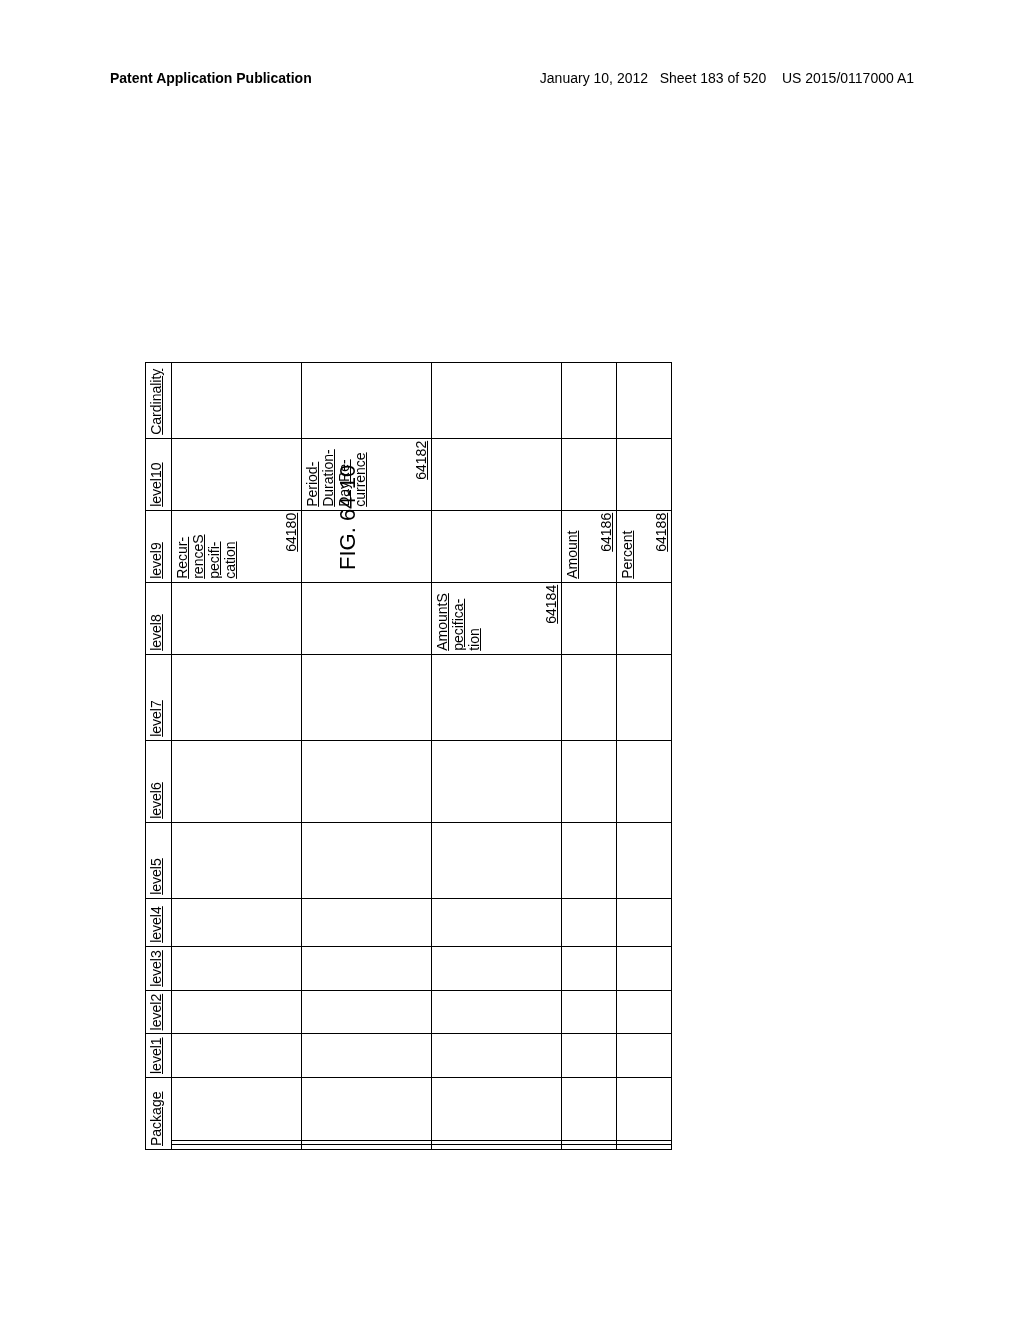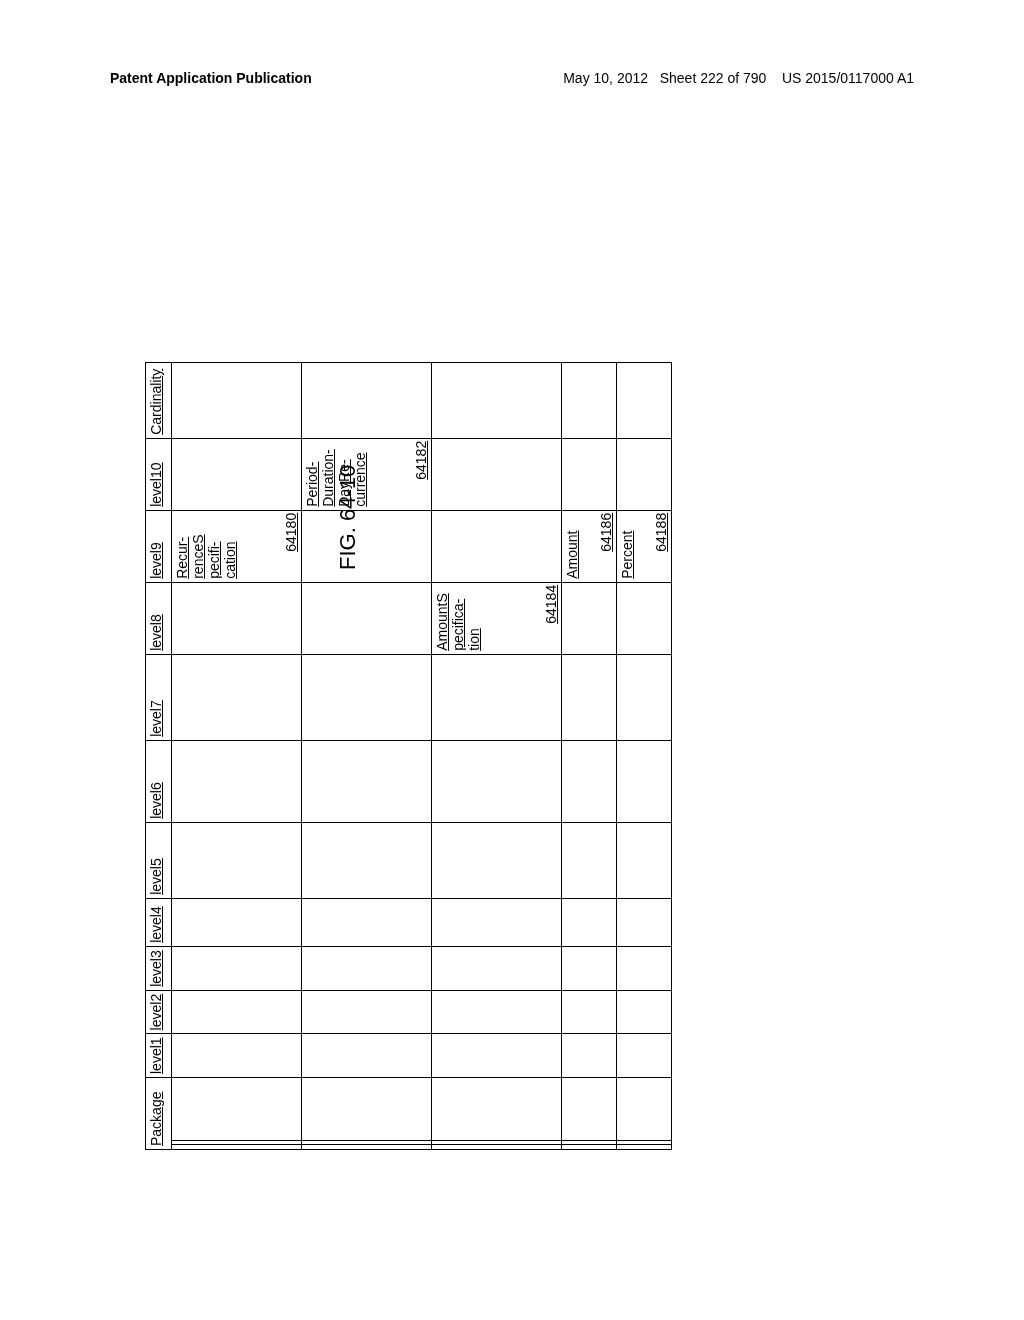--- a/index.html
+++ b/index.html
@@ -101,22 +101,22 @@
     text-decoration: underline;
     font-size: 14px;
   }
 </style>
 </head>
 <body>
 
 <div class="header">
   <span class="left">Patent Application Publication</span>
   <span class="right">
-    <span>May 10, 2012</span>&nbsp;&nbsp;
-    <span>Sheet 222 of 790</span>&nbsp;&nbsp;&nbsp;
+    <span>January 10, 2012</span>&nbsp;&nbsp;
+    <span>Sheet 183 of 520</span>&nbsp;&nbsp;&nbsp;
     <span>US 2015/0117000 A1</span>
   </span>
 </div>
 
 <div class="fig-title">FIG. 64-10</div>
 
 <div class="table-wrap">
   <table>
     <colgroup>
       <col class="pkg">

